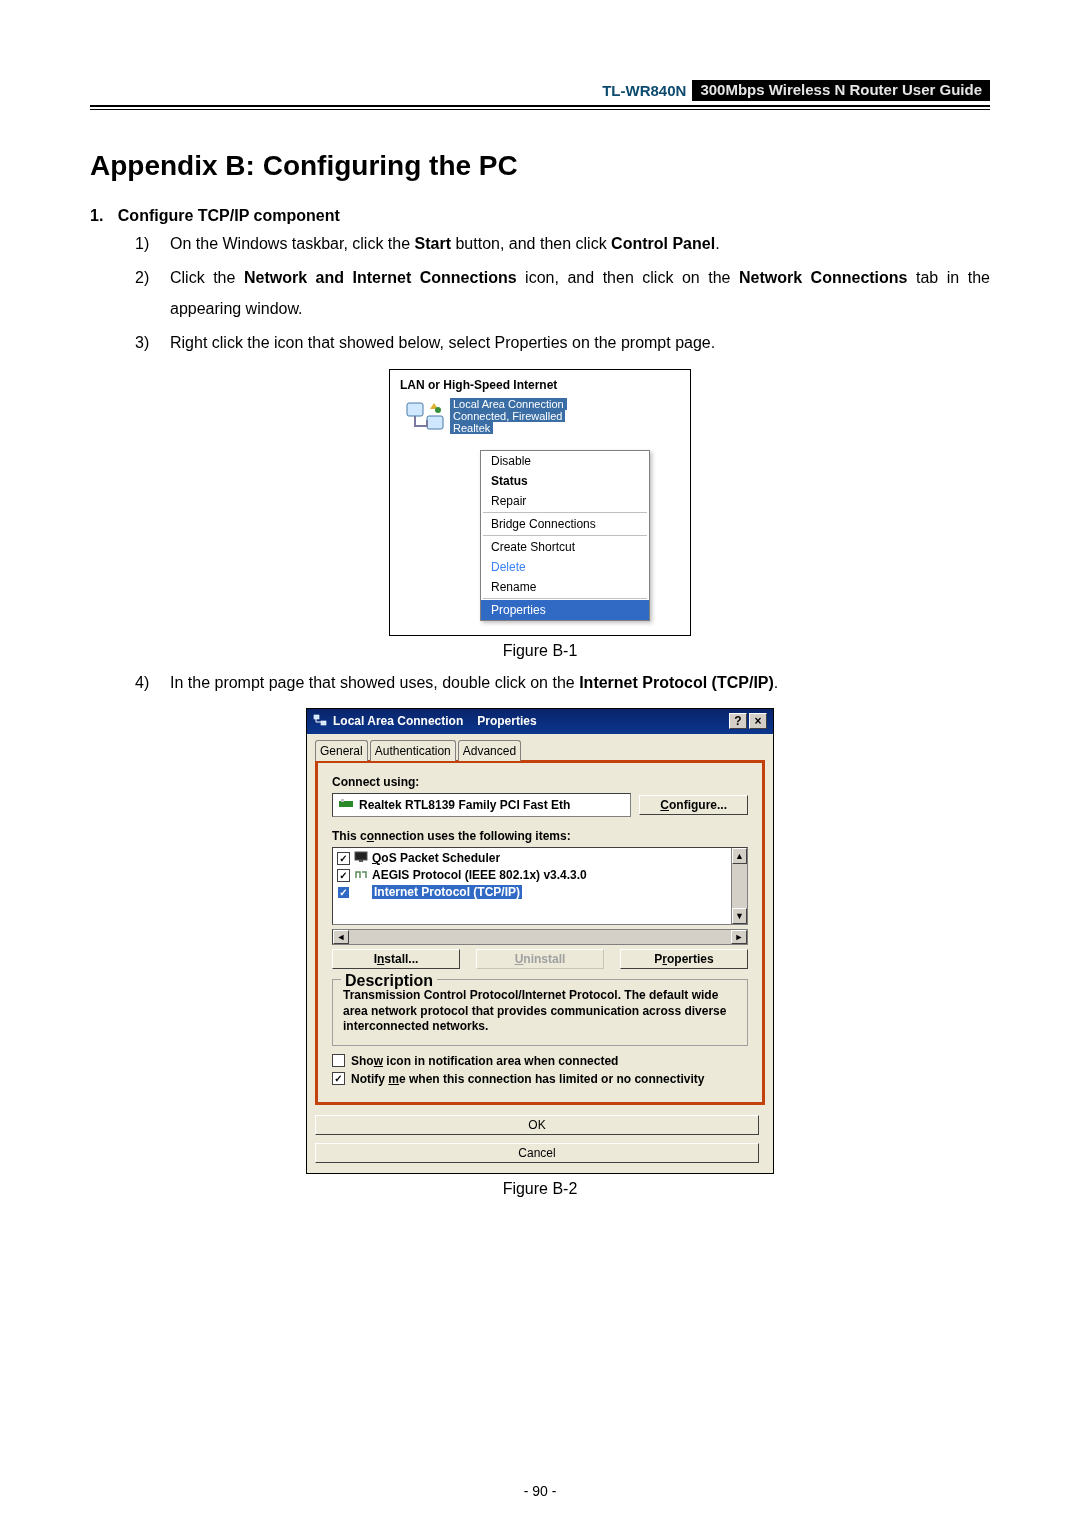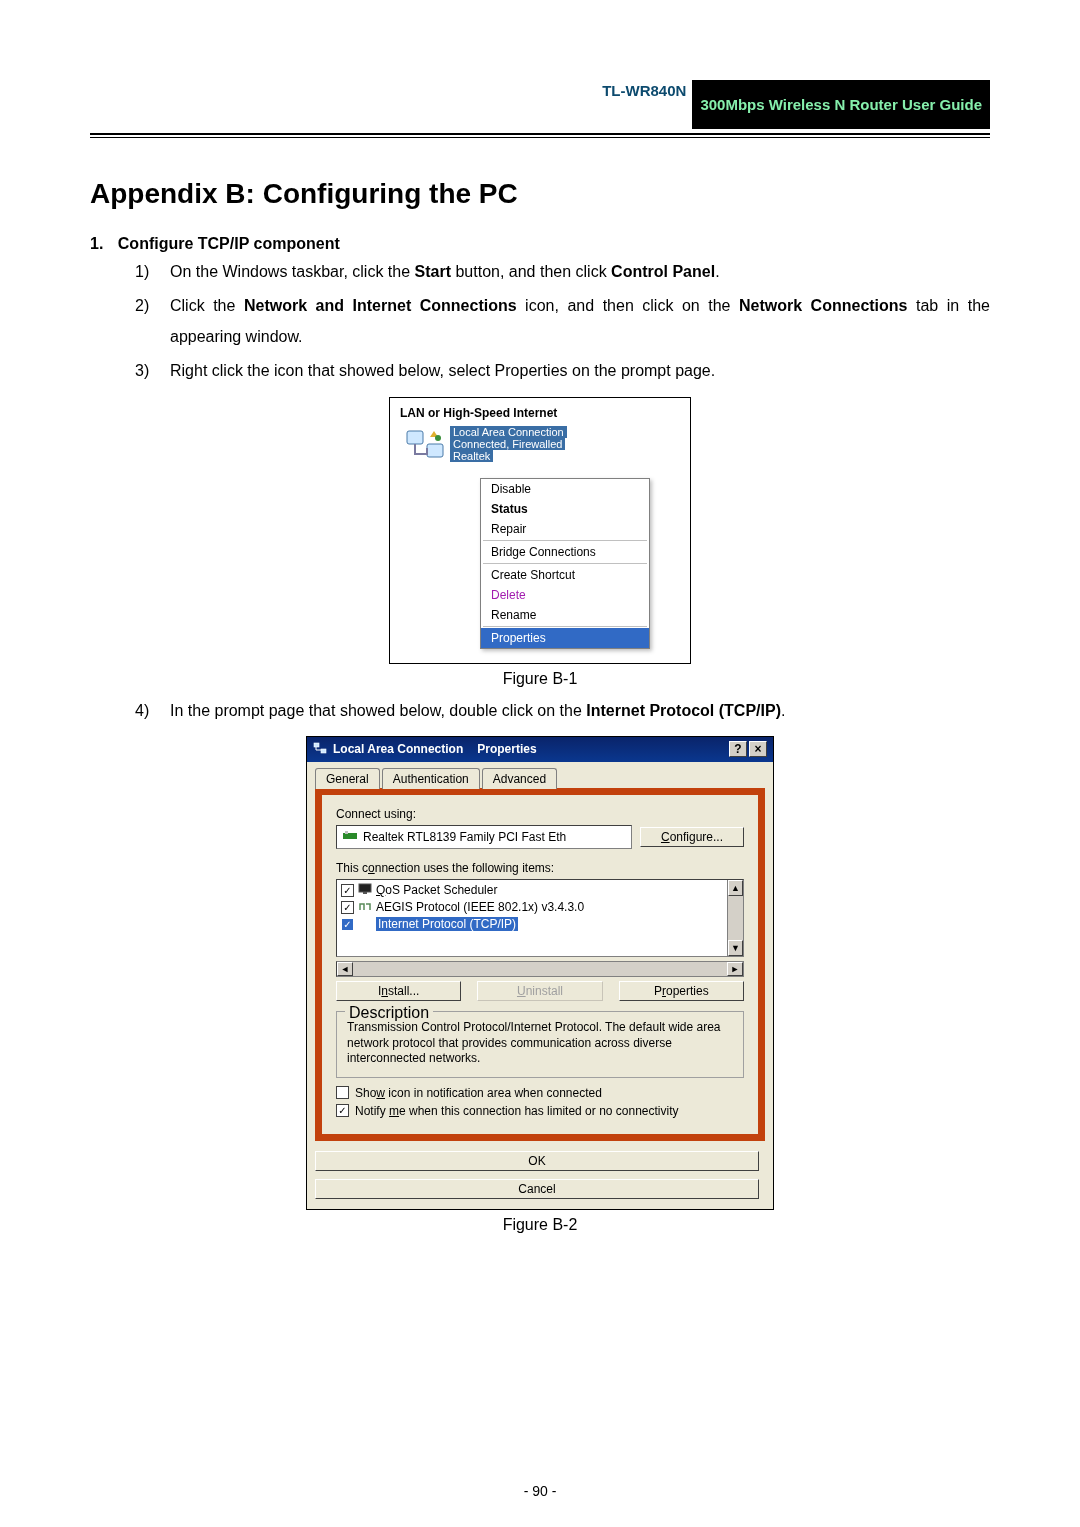--- a/index.html
+++ b/index.html
@@ -26,23 +26,23 @@
   }
   .header-model {
     background: #fff;
     color: #0c4a6e;
     font-weight: bold;
     padding: 2px 6px;
     font-size: 15px;
   }
   .header-title {
     background: #000;
-    color: #86efac;
+    color: #e5e5e5;
     font-weight: bold;
-    padding: 16px 8px;
+    padding: 1px 8px;
     font-size: 15px;
   }
   .header-underline { border-top: 1px solid #000; margin-bottom: 40px; }
 
   h1.section-title {
     font-family: Arial, sans-serif;
     font-weight: bold;
     font-size: 28px;
     margin: 30px 0 25px 0;
   }
@@ -103,21 +103,21 @@
     width: 170px;
     background: #fff;
     border: 1px solid #808080;
     box-shadow: 2px 2px 4px rgba(0,0,0,0.25);
     font-size: 12px;
   }
   .ctx-item {
     padding: 3px 10px;
   }
   .ctx-item.bold { font-weight: bold; }
-  .ctx-item.disabled { color: #a21caf; }
+  .ctx-item.disabled { color: #3b82f6; }
   .ctx-item.selected { background: #316ac5; color: #fff; }
   .ctx-sep { border-top: 1px solid #c0c0c0; margin: 1px 2px; }
 
   
   .fig2 {
     display: inline-block;
     width: 468px;
     border: 1px solid #000;
     background: #ece9d8;
     text-align: left;
@@ -150,34 +150,35 @@
     display: flex;
     align-items: flex-end;
     margin-bottom: -1px;
     position: relative;
     z-index: 2;
   }
   .tab {
     border: 1px solid #808080;
     border-bottom: none;
     background: #ece9d8;
-    padding: 3px 10px;
+    padding: 3px 4px;
     margin-right: 2px;
     border-top-left-radius: 3px;
     border-top-right-radius: 3px;
     font-size: 12px;
   }
   .tab.active {
     background: #ece9d8;
     position: relative;
   }
   .tab-panel {
-    border: 7px solid #c2410c;
+    border: 3px solid #c2410c;
     background: #ece9d8;
     padding: 12px 14px;
+    font-weight: bold;
   }
   .xp-input, .xp-list {
     background: #fff;
     border: 1px solid #808080;
     border-top-color:#404040; border-left-color:#404040;
   }
   .connect-row { display:flex; gap:8px; align-items:center; margin-top:4px; margin-bottom:12px;}
   .connect-input {
     flex:1; display:flex; align-items:center; gap:6px; padding:4px 6px;
   }
@@ -330,21 +331,21 @@
           <div class="ctx-sep"></div>
           <div class="ctx-item selected">Properties</div>
         </div>
       </div>
     </div>
   </div>
   <div class="figure-caption">Figure B-1</div>
 
   <ol class="num-list">
     <li data-marker="4)">
-      <span>In the prompt page that showed below, double click on the </span><span class="bold">Internet Protocol (TCP/IP)</span><span>.</span>
+      <span>In the prompt page that showed uses, double click on the </span><span class="bold">Internet Protocol (TCP/IP)</span><span>.</span>
     </li>
   </ol>
 
   <div class="figure-center">
     <div class="fig2">
       <div class="fig2-titlebar">
         <div class="left">
           <span>
             <svg viewBox="0 0 14 14">
                 <rect x="1" y="2" width="5" height="4" fill="#cfe8ff" stroke="#fff" stroke-width="0.6"></rect>

